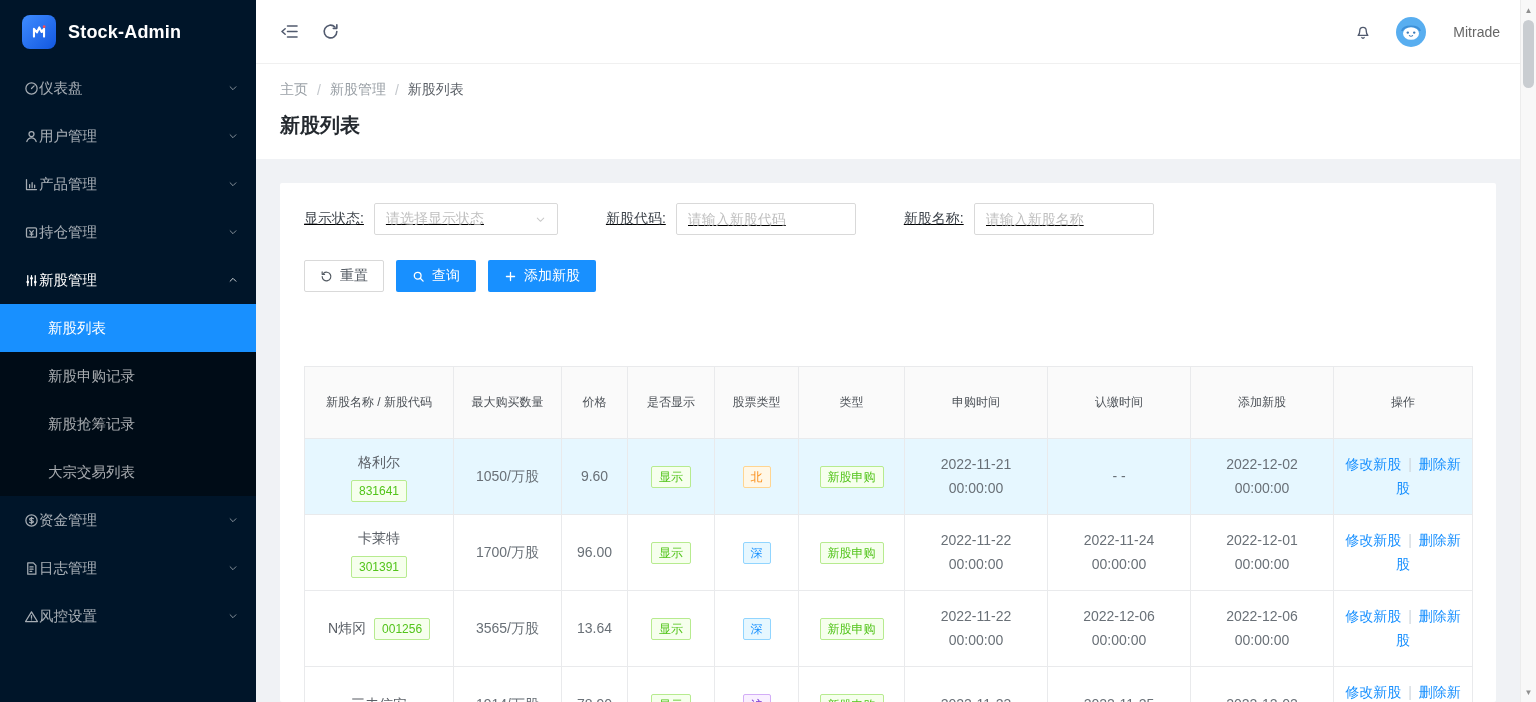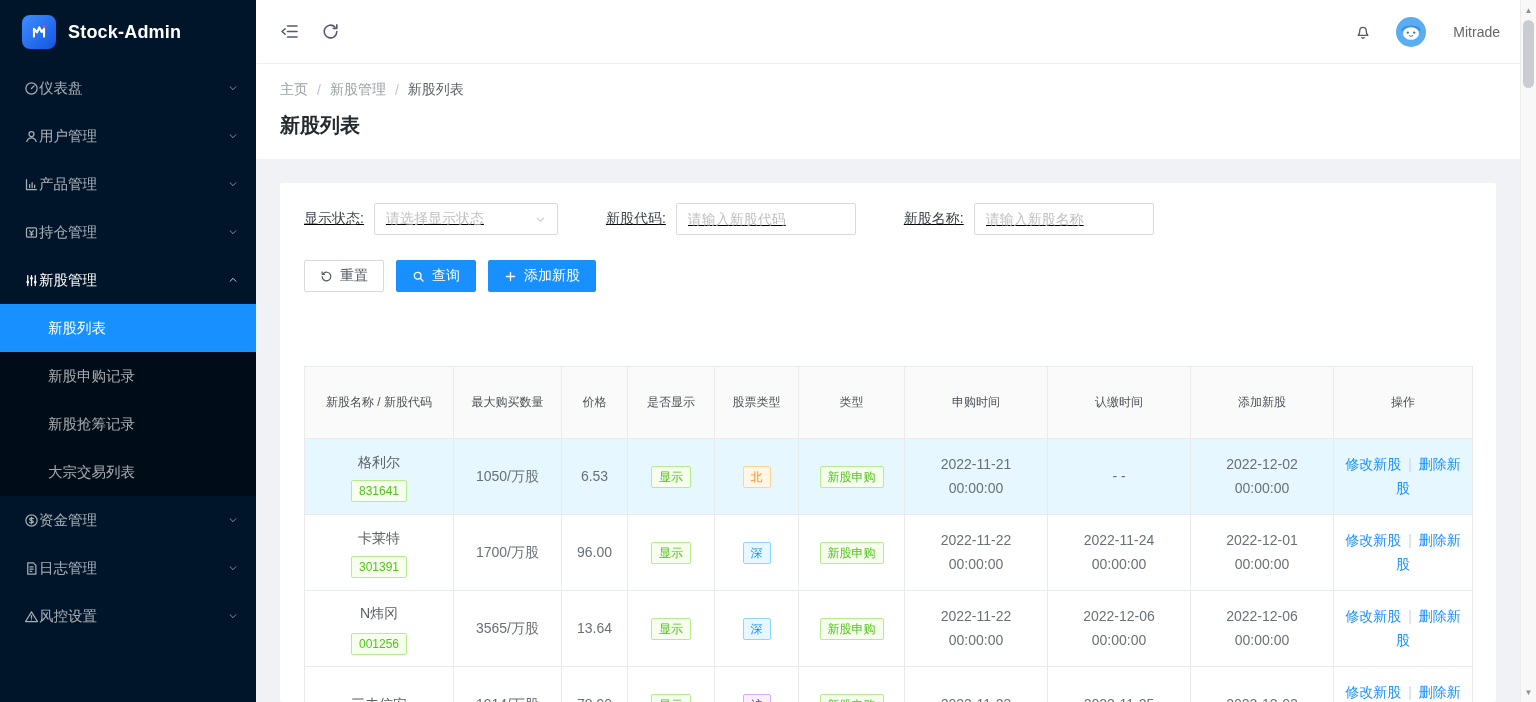--- a/index.html
+++ b/index.html
@@ -64,21 +64,21 @@
   th { background:#fafafa; color:#4c5157; font-weight:500; height:72px; padding:8px 10px; line-height:1.55; font-size:12px; }
   td { height:76px; padding:8px 10px; color:#697077; line-height:1.65; font-size:14px; }
   tr.highlight td { background:#e6f7ff; }
   .tag { display:inline-block; font-size:12px; line-height:20px; padding:0 7px; border-radius:2px; border:1px solid; background:#fff; white-space:nowrap; }
   .tag-green  { color:var(--tag-green,#52c41a);  background:#f6ffed; border-color:#b7eb8f; }
   .tag-orange { color:var(--tag-orange,#fa8c16); background:#fff7e6; border-color:#ffd591; }
   .tag-blue   { color:var(--tag-blue,#1890ff);   background:#e6f7ff; border-color:#91d5ff; }
   .tag-purple { color:var(--tag-purple,#722ed1); background:#f9f0ff; border-color:#d3adf7; }
   .tag:empty { display:none; }
   .namecell { display:flex; flex-direction:column; align-items:center; gap:5px; color:#5a5f66; }
-  .namecell.inline { flex-direction:column; justify-content:center; gap:8px; }
+  .namecell.inline { flex-direction:row; justify-content:center; gap:8px; }
   .dt span { display:block; }
   .dt span:empty { display:none; }
   .ops a { color:var(--primary,#1890ff); text-decoration:none; cursor:pointer; }
   .ops .opsep { color:#cfd6dd; margin:0 7px; }
 
   
   .scrollbar { position:absolute; right:0; top:0; width:16px; height:702px; background:#f8f8f8; border-left:1px solid #ececec; z-index:5; }
   .sb-arrow { position:absolute; left:0; width:15px; height:16px; color:#8f8f8f; font-size:8px; display:flex; align-items:center; justify-content:center; cursor:pointer; }
   .sb-up { top:2px; } .sb-down { bottom:2px; }
   .sb-thumb { position:absolute; left:2px; top:20px; width:11px; height:68px; background:#c9cdd1; border-radius:6px; cursor:pointer; }
@@ -372,21 +372,21 @@
           <tbody>
 
             <tr class="highlight">
               <td>
                   <div class="namecell">
                 <span>格利尔</span>
                 <span class="tag tag-green">831641</span>
               </div>
                 </td>
               <td>1050/万股</td>
-              <td>6.53</td>
+              <td>9.60</td>
               <td><span class="tag tag-green">显示</span></td>
               <td><span class="tag tag-orange">北</span></td>
               <td><span class="tag tag-green">新股申购</span></td>
               <td>
                   <div class="dt">
                     <span>2022-11-21</span>
                     <span>00:00:00</span>
                   </div>
                 </td>
               <td>

